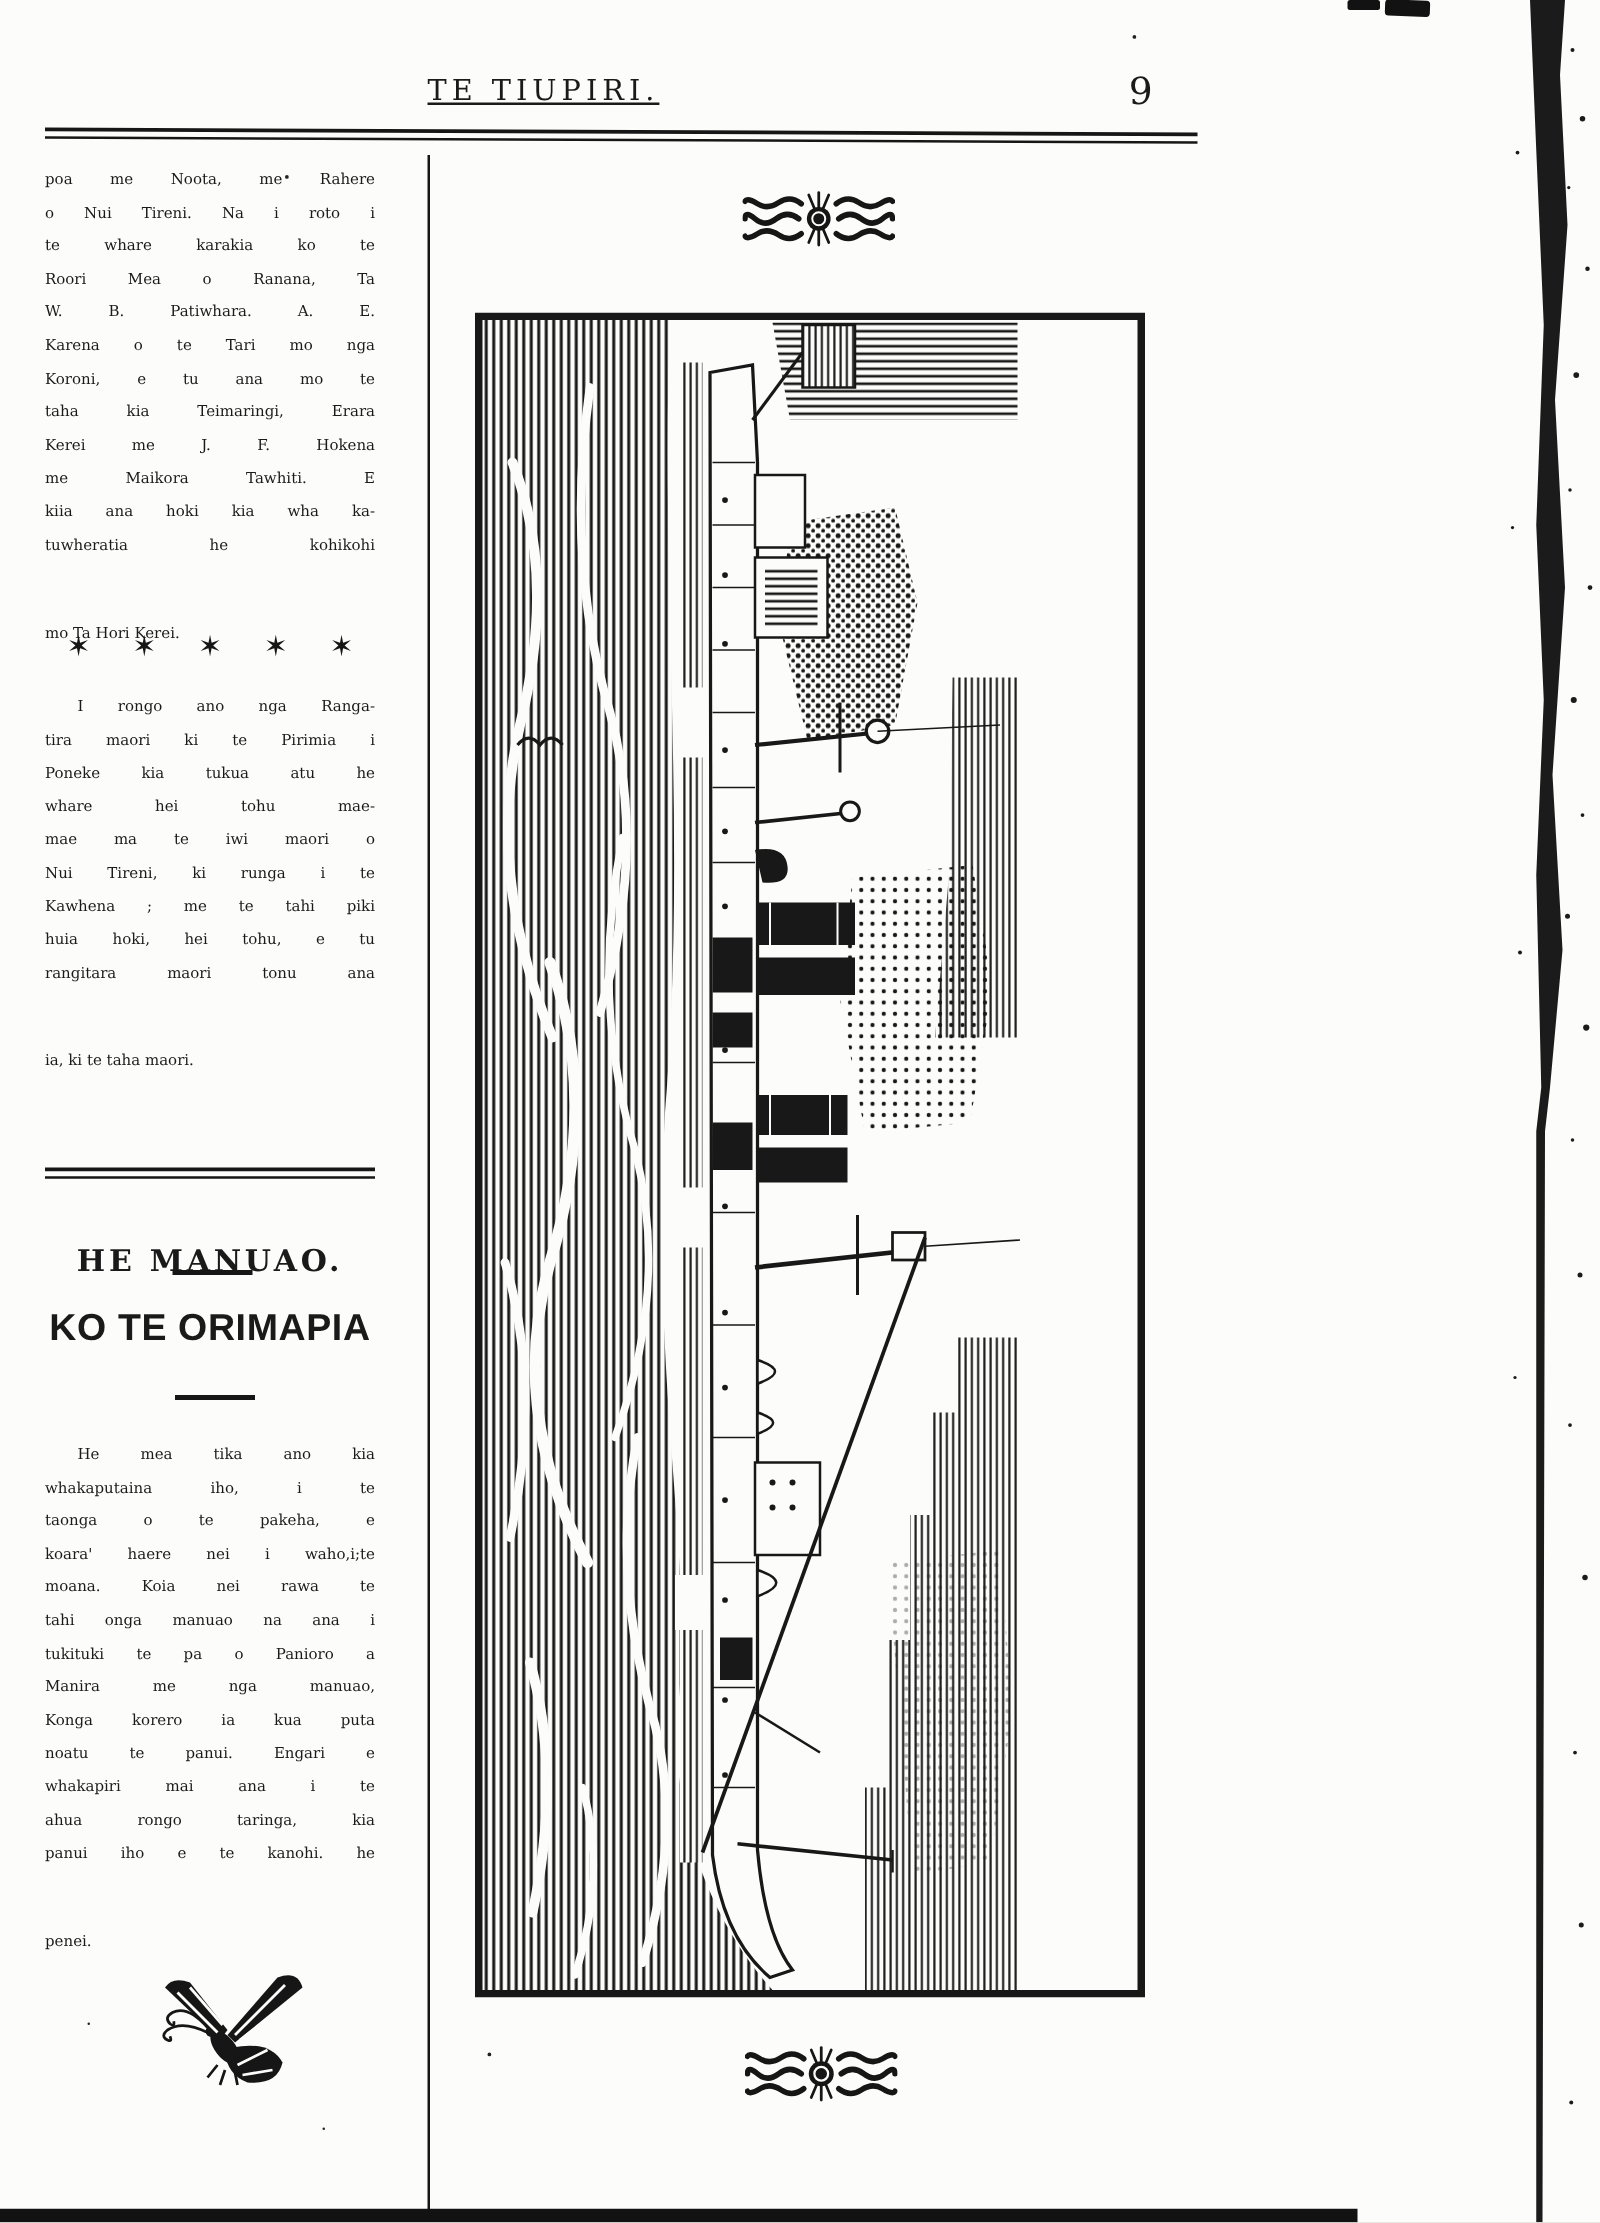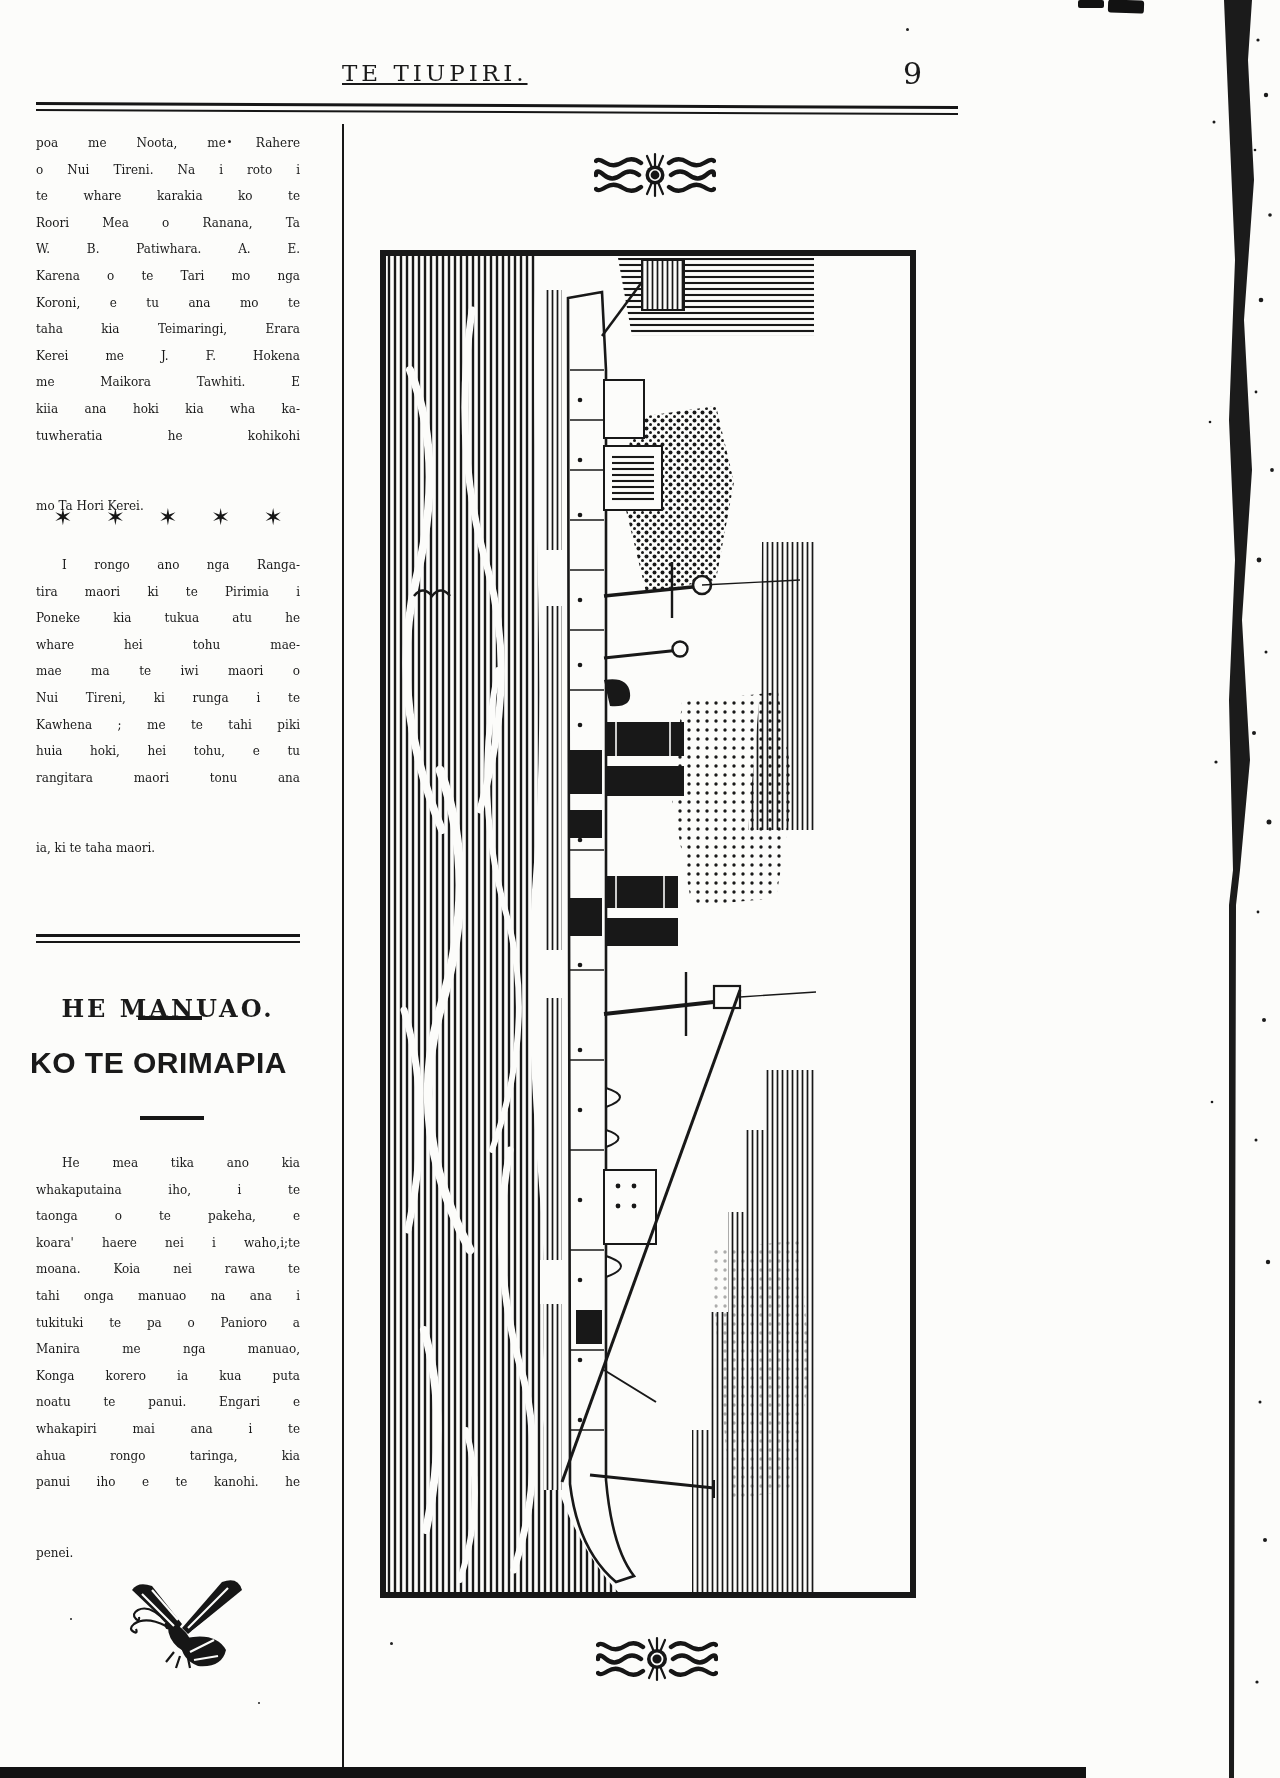--- a/index.html
+++ b/index.html
@@ -21,21 +21,21 @@
   .para .line:last-child{text-align-last:left;margin-top:44px;}
   .para.indent .line:first-child{text-indent:26px;}
   .asterisks{left:36px;top:504px;width:264px;text-align:center;font-size:23px;word-spacing:26px;color:#161616;}
   .rule-double2{left:36px;top:934px;width:264px;}
   .rule-double2 .r1{height:3px;background:#161616;margin-bottom:4px;}
   .rule-double2 .r2{height:1.6px;background:#161616;}
   .h-manuao{left:36px;top:958px;width:264px;text-align:center;font-size:24px;font-weight:bold;letter-spacing:3px;white-space:nowrap;margin-top:36px;}
   .rule-short{width:64px;height:4px;background:#161616;}
   .rs1{left:138px;top:1016px;}
   .rs2{left:140px;top:1116px;}
-  .h-orimapia{left:30px;top:1046px;width:276px;text-align:left;
+  .h-orimapia{left:30px;top:1046px;width:276px;text-align:center;
     font-family:"Liberation Sans", sans-serif;font-weight:bold;font-size:30px;
     letter-spacing:0.5px;white-space:nowrap;}
   
   .bottom-bar{left:0;top:1767px;width:1086px;height:11px;background:#121212;}
   .corner-mark1{left:1078px;top:0;width:26px;height:8px;background:#121212;border-radius:2px;}
   .corner-mark2{left:1108px;top:0;width:36px;height:13px;background:#121212;border-radius:3px;transform:rotate(2deg);}
   .speck{background:#222;border-radius:50%;}
 </style>
 </head>
 <body>

